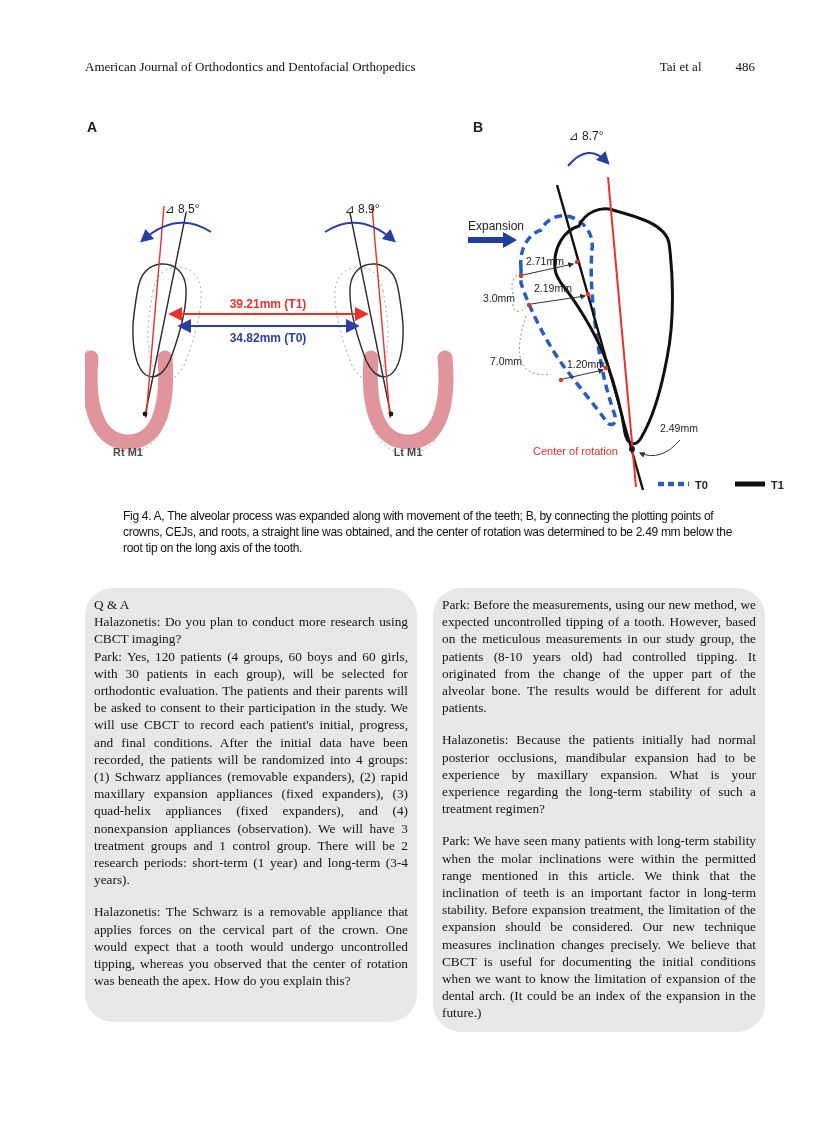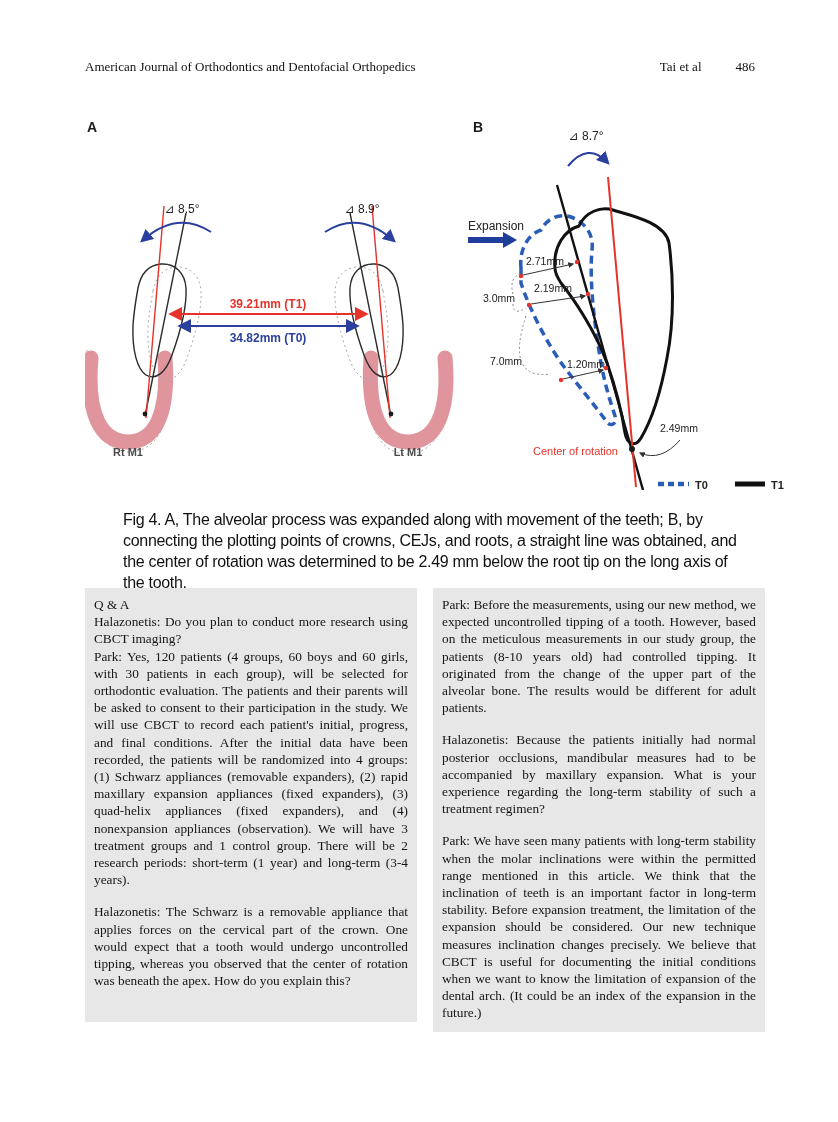--- a/index.html
+++ b/index.html
@@ -22,26 +22,26 @@
   .measure{font-size:10.5px;fill:#222;}
   .tooth-label{font-size:11px;font-weight:bold;fill:#4a4a4a;}
   .legend-text{font-size:11px;font-weight:bold;fill:#222;}
   .exp-label{font-size:12px;fill:#222;}
   .cor-label{font-size:11px;}
   .dotted{fill:none;stroke:#aaa;stroke-width:1;stroke-dasharray:2 3;}
   .dotgrey{fill:none;stroke:#888;stroke-width:1;stroke-dasharray:2 2.5;}
 
   
   .caption{position:absolute;left:123px;top:509px;width:615px;
-           font-family:"Liberation Sans", sans-serif;font-size:16px;line-height:1.32;
+           font-family:"Liberation Sans", sans-serif;font-size:12px;line-height:1.32;
            letter-spacing:-0.3px;color:#111;text-align:left;}
 
   
   .col{position:absolute;top:588px;width:314px;background:#e7e7e7;padding:8px 9px 10px 9px;
-       font-size:13.3px;line-height:17.2px;text-align:justify;color:#141414;}
+       font-size:13.3px;line-height:17.2px;text-align:justify;color:#141414;border-radius:28px;}
   .col-left{left:85px;min-height:416px;}
   .col-right{left:433px;}
   .col p{margin:0;}
   .col p.gap{margin-top:15px;}
   .qa-heading{margin:0 0 1px 0;}
 </style>
 </head>
 <body>
 
 <div class="page">
@@ -171,17 +171,17 @@
 
   <div class="col col-left">
     <p class="qa-heading">Q &amp; A</p>
     <p>Halazonetis: Do you plan to conduct more research using CBCT imaging?</p>
     <p>Park: Yes, 120 patients (4 groups, 60 boys and 60 girls, with 30 patients in each group), will be selected for orthodontic evaluation. The patients and their parents will be asked to consent to their participation in the study. We will use CBCT to record each patient's initial, progress, and final conditions. After the initial data have been recorded, the patients will be randomized into 4 groups: (1) Schwarz appliances (removable expanders), (2) rapid maxillary expansion appliances (fixed expanders), (3) quad-helix appliances (fixed expanders), and (4) nonexpansion appliances (observation). We will have 3 treatment groups and 1 control group. There will be 2 research periods: short-term (1 year) and long-term (3-4 years).</p>
     <p class="gap">Halazonetis: The Schwarz is a removable appliance that applies forces on the cervical part of the crown. One would expect that a tooth would undergo uncontrolled tipping, whereas you observed that the center of rotation was beneath the apex. How do you explain this?</p>
   </div>
 
   <div class="col col-right">
     <p>Park: Before the measurements, using our new method, we expected uncontrolled tipping of a tooth. However, based on the meticulous measurements in our study group, the patients (8-10 years old) had controlled tipping. It originated from the change of the upper part of the alveolar bone. The results would be different for adult patients.</p>
-    <p class="gap">Halazonetis: Because the patients initially had normal posterior occlusions, mandibular measures had to be accompanied by maxillary expansion. What is your experience regarding the long-term stability of such a treatment regimen?</p>
+    <p class="gap">Halazonetis: Because the patients initially had normal posterior occlusions, mandibular expansion had to be experience by maxillary expansion. What is your experience regarding the long-term stability of such a treatment regimen?</p>
     <p class="gap">Park: We have seen many patients with long-term stability when the molar inclinations were within the permitted range mentioned in this article. We think that the inclination of teeth is an important factor in long-term stability. Before expansion treatment, the limitation of the expansion should be considered. Our new technique measures inclination changes precisely. We believe that CBCT is useful for documenting the initial conditions when we want to know the limitation of expansion of the dental arch. (It could be an index of the expansion in the future.)</p>
   </div>
 
 </div>
 
 </body></html>

